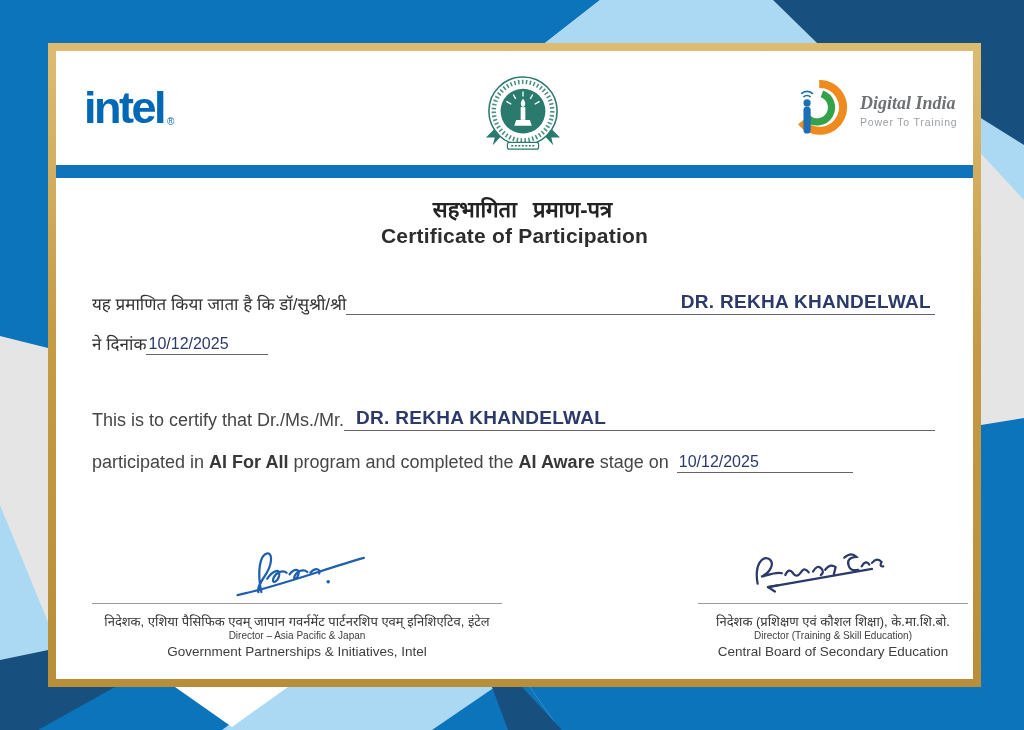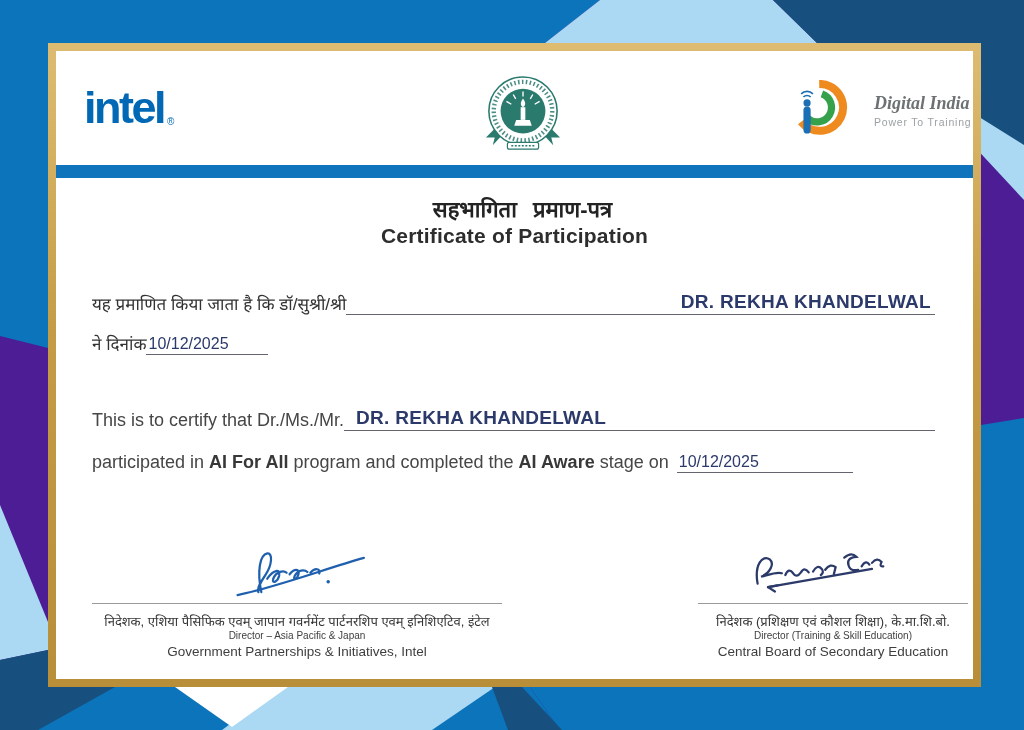--- a/index.html
+++ b/index.html
@@ -1,16 +1,16 @@
 <!DOCTYPE html>
 <html><head>
 <meta charset="utf-8">
 <style>
   html,body{margin:0;padding:0;}
-  .stage{position:relative;width:1024px;height:730px;overflow:hidden;background:#4c1d95;
+  .stage{position:relative;width:1024px;height:730px;overflow:hidden;background:#e5e5e5;
          font-family:"Liberation Sans",sans-serif;}
 
   
   .shape{position:absolute;inset:0;}
   .c-med{background:#0c74ba;}
   .c-light{background:#abd8f3;}
   .c-navy{background:#17507f;}
   .bg-topleft{clip-path:polygon(0 0,600px 0,545px 43px,48px 43px,48px 348px,0 336px);}
   .bg-toplight{clip-path:polygon(600px 0,773px 0,817px 43px,545px 43px);}
   .bg-topnavy{clip-path:polygon(773px 0,1024px 0,1024px 148px,817px 43px);}
@@ -30,21 +30,21 @@
   .cert-inner{position:relative;width:100%;height:100%;background:#ffffff;}
 
   .divider-bar{position:absolute;left:0;right:0;top:114px;height:13px;background:#0f74bc;}
 
   
   .intel{position:absolute;left:28px;top:34px;color:#0168b5;font-size:45px;font-weight:600;
          letter-spacing:-2.5px;line-height:1;}
   .intel .reg{font-size:10px;font-weight:400;letter-spacing:0;vertical-align:baseline;
               position:relative;top:2px;left:3px;}
   .cbse{position:absolute;left:428px;top:21px;}
-  .di{position:absolute;left:738px;top:29px;display:flex;align-items:center;gap:26px;}
+  .di{position:absolute;left:738px;top:29px;display:flex;align-items:center;gap:12px;}
   .di-t1{font-family:"Liberation Serif",serif;font-style:italic;font-weight:700;
          font-size:18px;color:#6d7173;line-height:1.1;}
   .di-t2{font-size:10.5px;color:#9ba1a4;letter-spacing:.8px;margin-top:2px;}
 
   
   .title-hi{position:absolute;top:142px;left:0;right:0;text-align:center;font-size:22px;
             font-weight:600;color:#232323;word-spacing:10px;padding-left:16px;}
   .title-en{position:absolute;top:173px;left:0;right:0;text-align:center;font-size:21px;
             font-weight:700;color:#2d2d2d;letter-spacing:.2px;}
 

